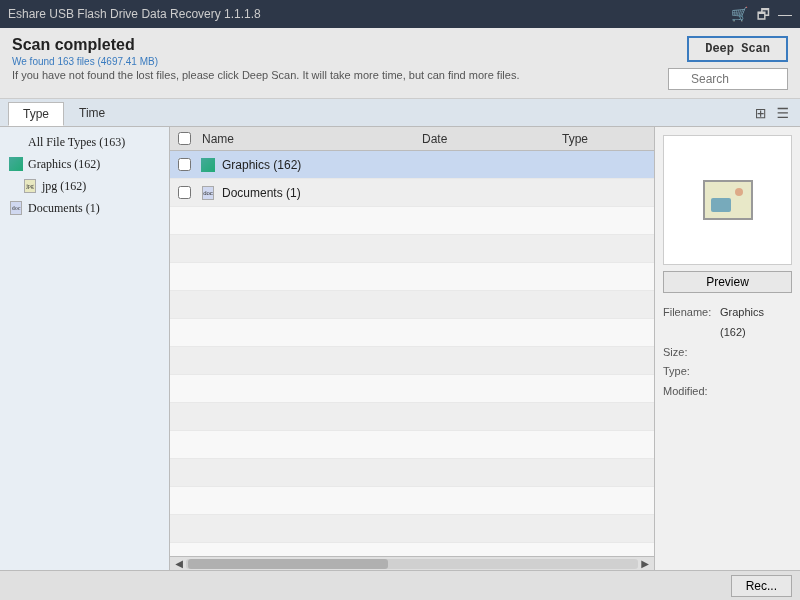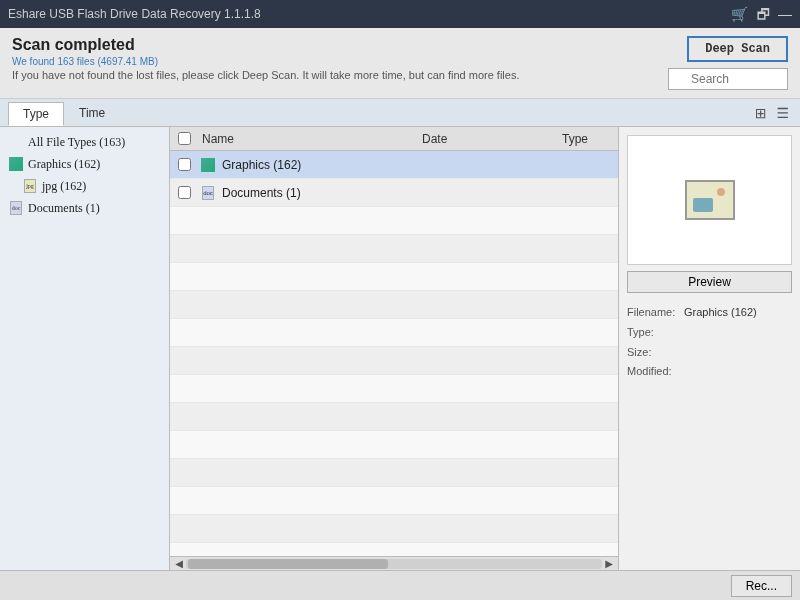--- a/index.html
+++ b/index.html
@@ -297,21 +297,21 @@
       display: flex;
       align-items: center;
       justify-content: center;
       font-size: 10px;
       color: #555;
       flex-shrink: 0;
     }
 
     
     #right-panel {
-      width: 182px;
+      width: 146px;
       border-left: 1px solid #bbb;
       background: #f0f0f0;
       display: flex;
       flex-direction: column;
       padding: 8px;
       flex-shrink: 0;
     }
     #preview-image-area {
       width: 100%;
       height: 130px;
@@ -534,25 +534,25 @@
         <div class="img-frame"></div>
       </div>
     </div>
     <button id="preview-btn">Preview</button>
     <div id="file-meta">
       <div class="meta-row">
         <span class="meta-label">Filename:</span>
         <span class="meta-value">Graphics (162)</span>
       </div>
       <div class="meta-row">
+        <span class="meta-label">Size:</span>
+        <span class="meta-value"></span>
+      </div>
+      <div class="meta-row">
         <span class="meta-label">Type:</span>
-        <span class="meta-value"></span>
-      </div>
-      <div class="meta-row">
-        <span class="meta-label">Size:</span>
         <span class="meta-value"></span>
       </div>
       <div class="meta-row">
         <span class="meta-label">Modified:</span>
         <span class="meta-value"></span>
       </div>
     </div>
   </div>
 
 </div>

